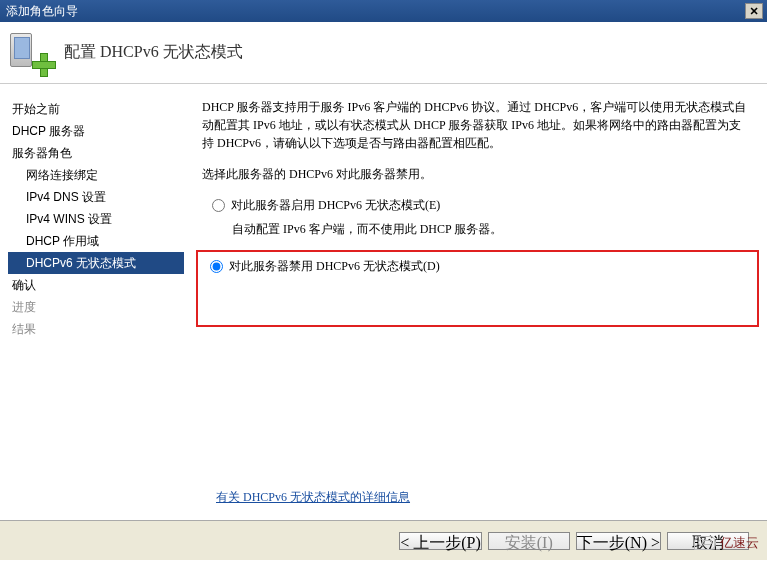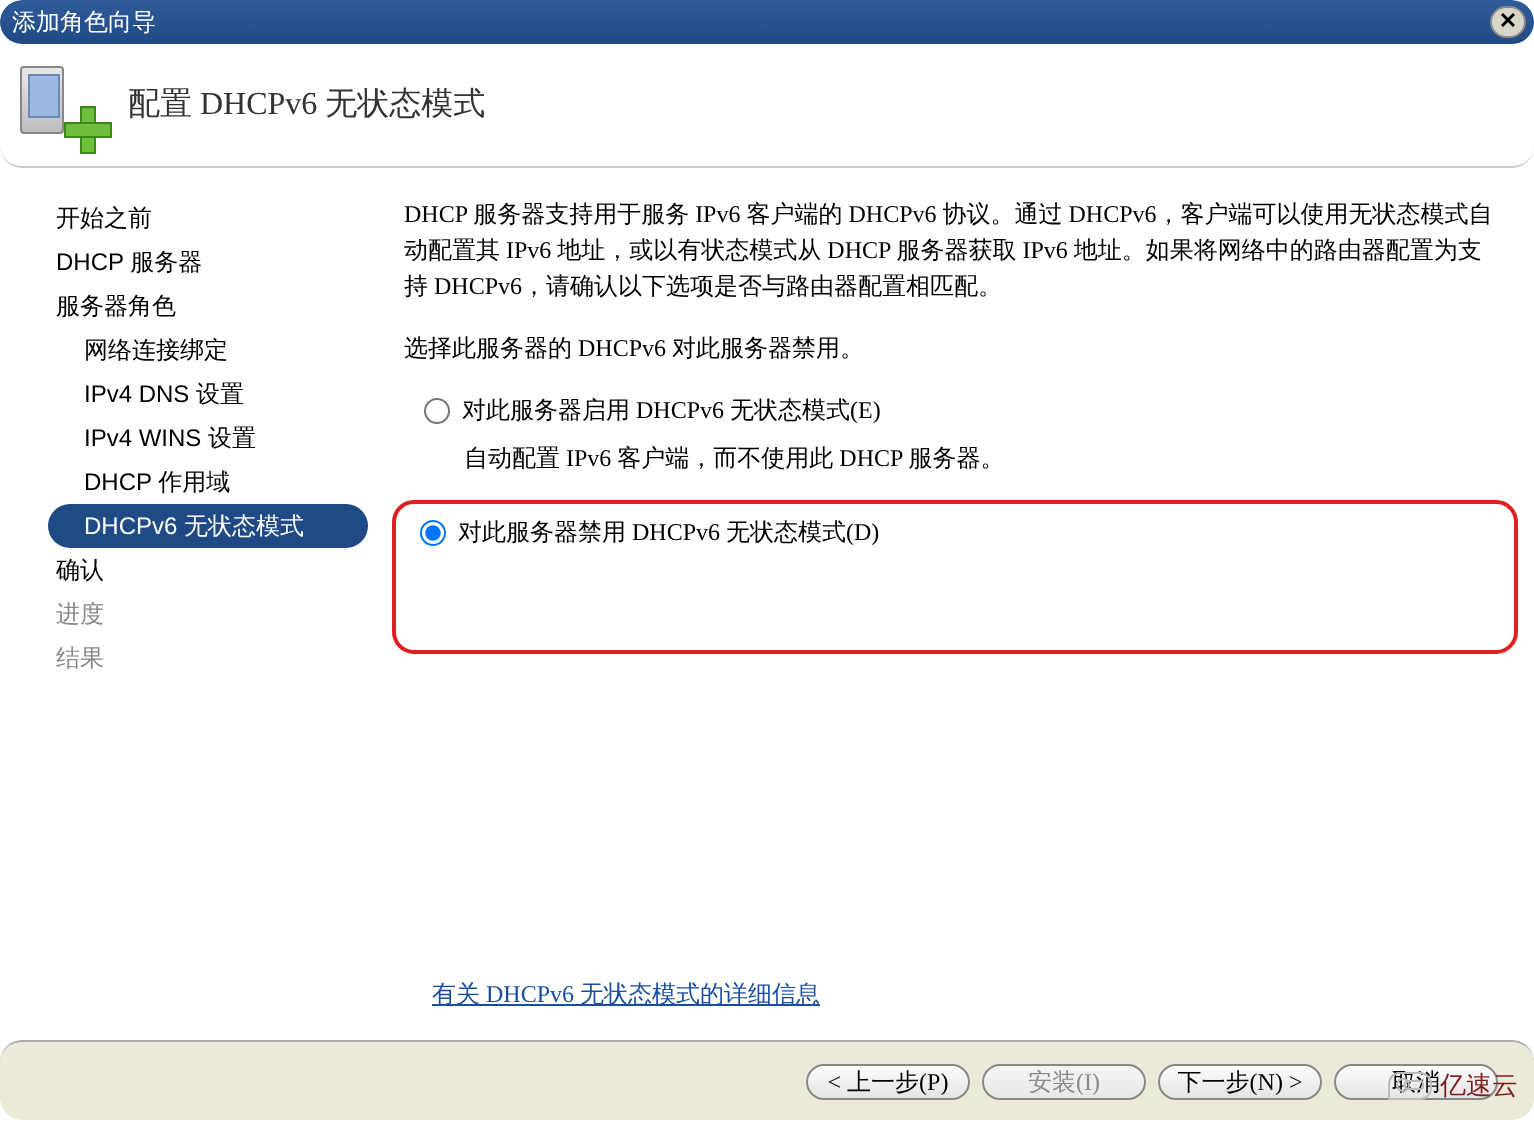--- a/index.html
+++ b/index.html
@@ -1,43 +1,43 @@
 <!DOCTYPE html>
 <html><head>
 <meta charset="utf-8">
 <style>
-  * { box-sizing: border-box; margin: 0; padding: 0; border-radius: 11px; }
+  * { box-sizing: border-box; margin: 0; padding: 0; }
   body { font-family: "Microsoft YaHei", "SimSun", Tahoma, sans-serif; font-size: 12px; background: #fff; color: #000; width: 767px; height: 562px; overflow: hidden; position: relative; }
   .titlebar { background: linear-gradient(#2f5b99, #204a85); color: #fff; height: 22px; line-height: 22px; padding: 0 4px 0 6px; display: flex; justify-content: space-between; align-items: center; font-size: 12px; }
   .titlebar .close { width: 18px; height: 16px; background: #d8d4c8; border: 1px solid #888; color: #000; text-align: center; line-height: 14px; font-weight: bold; font-family: Tahoma; font-size: 11px; }
   .header { height: 62px; border-bottom: 1px solid #ccc; display: flex; align-items: center; padding-left: 10px; gap: 14px; }
   .header-icon { width: 40px; height: 40px; position: relative; }
   .header-icon .server { position:absolute; left:0; top:0; width:22px; height:34px; background:linear-gradient(#e8e8e8,#bcbcbc); border:1px solid #888; border-radius:2px; }
   .header-icon .server::before { content:""; position:absolute; left:3px; top:3px; width:14px; height:20px; background:#9ab8e0; border:1px solid #6a8abb; }
   .header-icon .plus { position:absolute; right:-4px; bottom:-2px; width:22px; height:22px; }
   .header-icon .plus::before,.header-icon .plus::after{content:"";position:absolute;background:#6fbf3f;border:1px solid #3a8a18;}
   .header-icon .plus::before{left:8px;top:0;width:6px;height:22px;}
   .header-icon .plus::after{top:8px;left:0;width:22px;height:6px;}
   .header-title { font-size: 16px; font-family: "SimSun", serif; color: #333; }
   .content { display: flex; height: 436px; }
-  .sidebar { width: 190px; padding: 14px 0 0 24px; }
+  .sidebar { width: 190px; padding: 14px 0 0 8px; }
   .sidebar li { list-style: none; line-height: 22px; padding-left: 4px; cursor: pointer; }
   .sidebar li.sub { padding-left: 18px; }
   .sidebar li.sel { background: #204a85; color: #fff; padding-left: 18px; margin-right: 6px; }
   .sidebar li.disabled { color: #888; }
   .main { flex: 1; padding: 14px 18px 0 12px; position: relative; font-family: "SimSun", serif; }
   .desc { line-height: 18px; margin-bottom: 14px; }
   .instr { margin-bottom: 14px; }
   .option { margin: 6px 0 6px 10px; display:flex; align-items:flex-start; gap:6px; }
   .option input { margin-top: 2px; }
   .subtext { margin: 0 0 12px 30px; line-height: 18px; }
   .highlight-box { border: 2px solid #e02020; padding: 0 10px 44px 2px; margin-left: -6px; margin-right: -10px; margin-top: 4px; }
   .link { color: #1a4fa0; text-decoration: underline; cursor: pointer; position: absolute; bottom: 14px; left: 26px; }
   .footer { border-top: 1px solid #aaa; height: 40px; display:flex; align-items:center; justify-content:flex-end; gap:6px; padding-right: 18px; background:#ece9d8; }
-  .btn { min-width: 82px; height: 18px; border:1px solid #888; background:linear-gradient(#fdfdfd,#e4e4e4); font-size:12px; font-family:"SimSun",serif; }
+  .btn { min-width: 82px; height: 18px; border:1px solid #888; background:linear-gradient(#fdfdfd,#e4e4e4); font-size:16px; font-family:"SimSun",serif; }
   .btn:disabled,.btn.disabled { color: #8a8a8a; background:linear-gradient(#f4f4f4,#e8e8e8); }
   .watermark { position:absolute; right:8px; bottom:10px; font-size:13px; color:#7f1d1d; display:flex; align-items:center; gap:4px; }
   .watermark .logo { width:22px;height:14px;border:1px solid #bbb;border-radius:6px 6px 6px 0;position:relative; }
   .watermark .logo::before{content:"";position:absolute;left:3px;top:2px;width:5px;height:5px;border:1px solid #bbb;border-radius:50%;}
   .watermark .logo::after{content:"";position:absolute;right:3px;top:3px;width:8px;height:3px;border:1px solid #bbb;border-radius:2px;}
 </style>
 </head>
 <body>
 
 <div class="titlebar">

